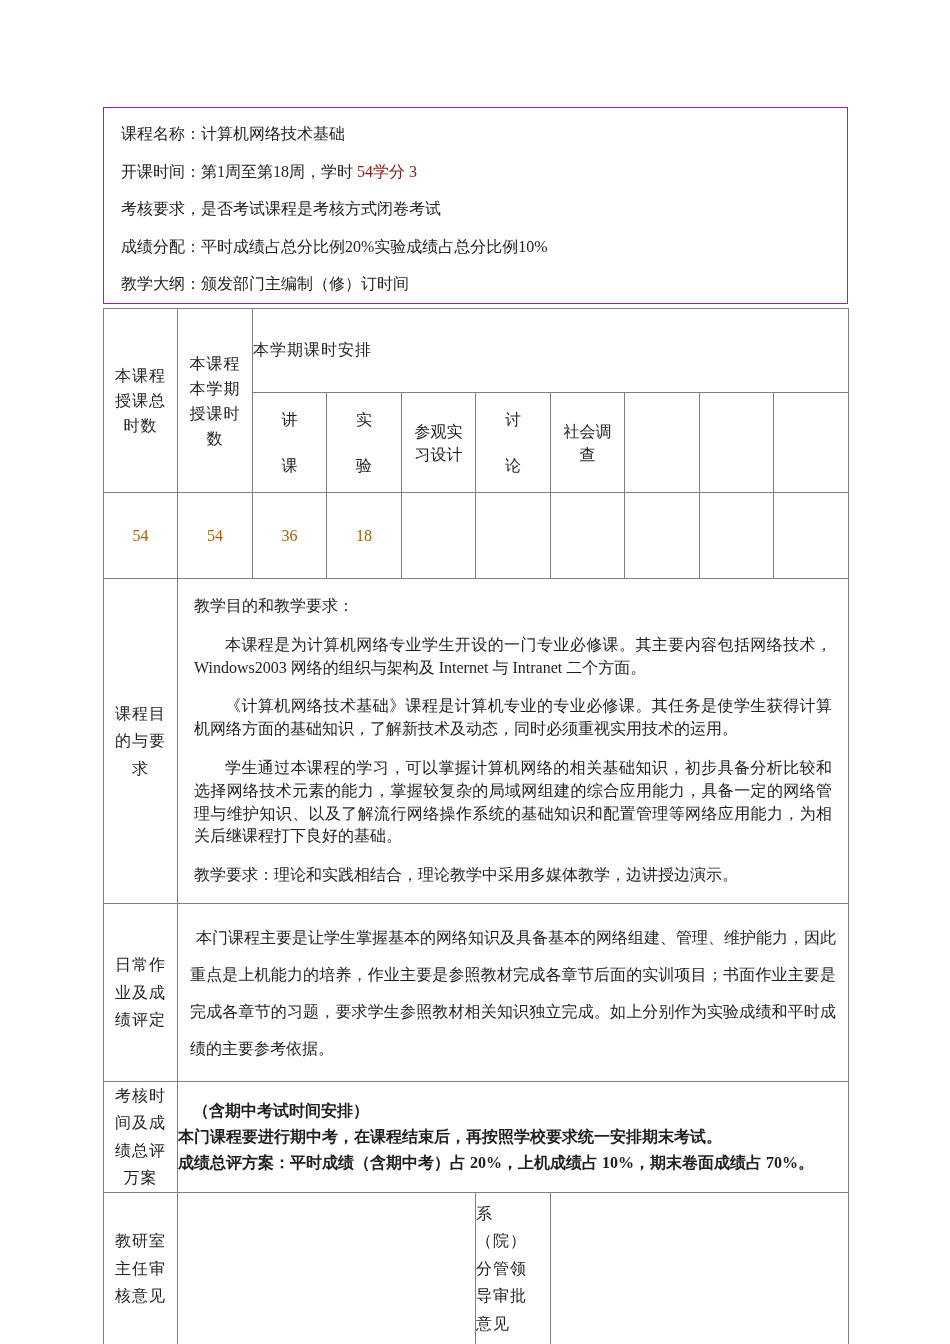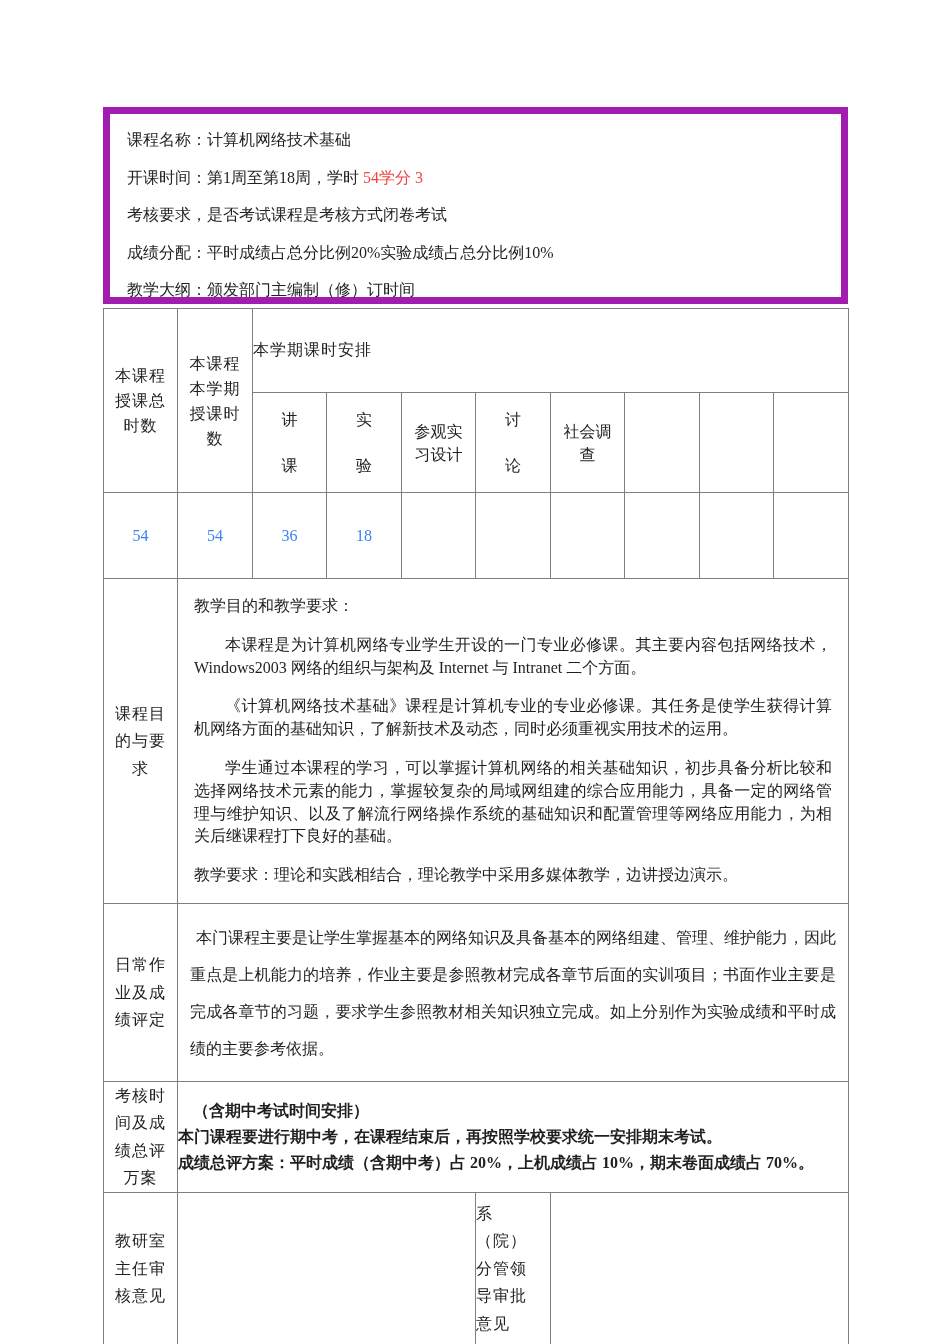--- a/index.html
+++ b/index.html
@@ -6,46 +6,46 @@
   body{
     width:950px;height:1344px;background:#ffffff;position:relative;
     font-family:"Liberation Serif","DejaVu Serif",serif;
     color:#1f1f1f;font-size:16px;
     -webkit-font-smoothing:antialiased;
   }
   .doc{position:absolute;left:103px;top:107px;width:745px;}
   
   .info-box{
     box-sizing:border-box;width:745px;height:197px;
-    border:7px solid #a21caf;
+    border:1px solid #a21caf;
     padding:7px 12px 0 17px;
   }
   .info-box p{margin:0;line-height:37.5px;white-space:nowrap;}
-  .red{color:#ef4444;}
+  .red{color:#7f1d1d;}
   
   table.main{
     border-collapse:collapse;table-layout:fixed;
     width:745px;margin-top:4px;
   }
   table.main td{
     border:1px solid #7f7f7f;
     vertical-align:middle;
     padding:0;
     overflow:hidden;
   }
   .pre{white-space:pre-line;}
   
   td.hdr{text-align:center;line-height:25px;letter-spacing:1px;}
   td.span-hdr{text-align:left;letter-spacing:1px;}
   tr.r1{height:84px;}
   tr.r2{height:100px;}
   td.sub{text-align:center;line-height:23px;}
   
   tr.r3{height:86px;}
-  td.val{text-align:center;color:#3b82f6;}
+  td.val{text-align:center;color:#a16207;}
   
   td.lbl{
     text-align:center;line-height:27.5px;letter-spacing:1px;
   }
   td.lbl-top{vertical-align:top;padding-top:5px;}
   
   td.content{
     vertical-align:top;text-align:justify;
     padding:4px 9px 0 6px;
   }

